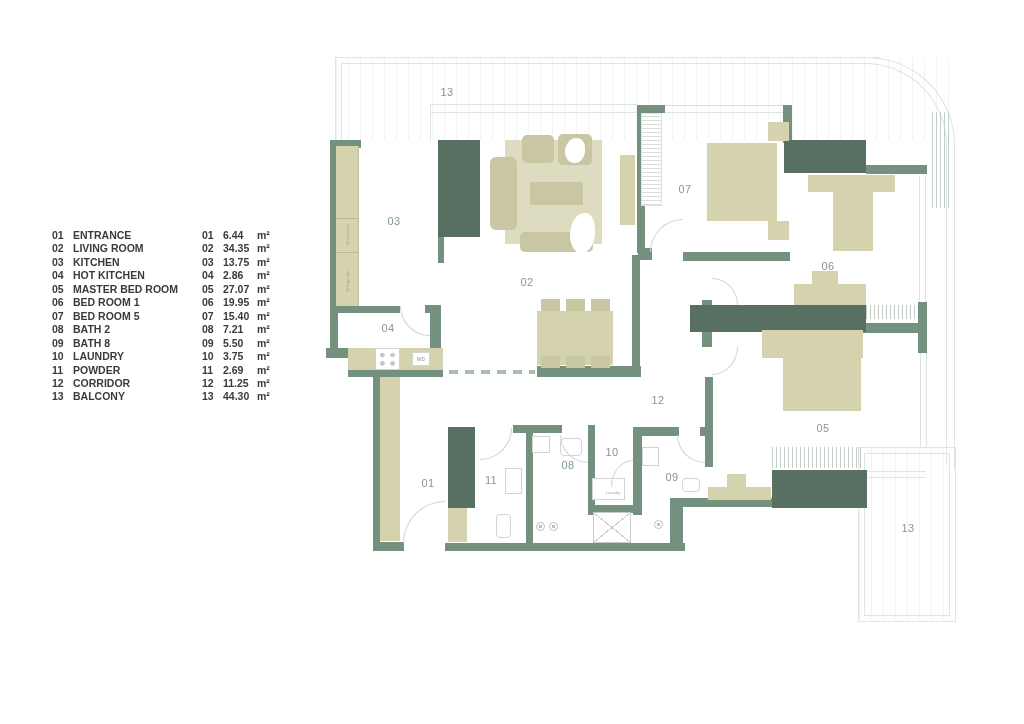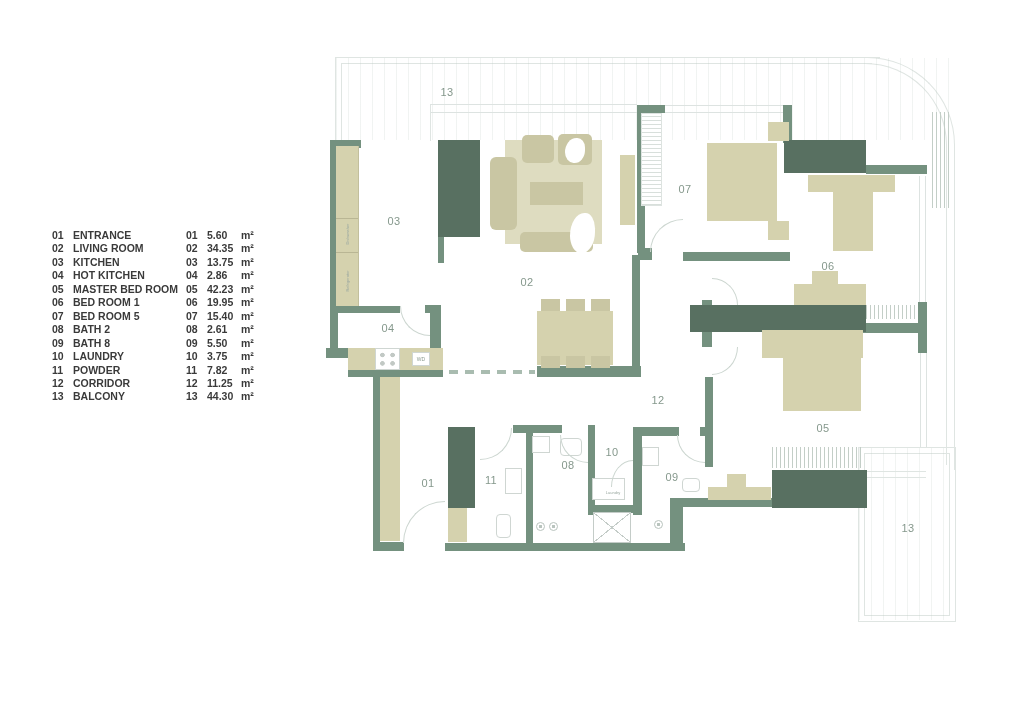--- a/index.html
+++ b/index.html
@@ -2,21 +2,21 @@
 <html><head>
 <meta charset="utf-8">
 <style>
   html,body{margin:0;padding:0;background:#fff;}
   #canvas{position:relative;width:1024px;height:724px;background:#fff;overflow:hidden;
           font-family:"Liberation Sans",sans-serif;}
   
   #legend{position:absolute;color:#3a3a3a;font-weight:bold;font-size:10.5px;line-height:13.45px;letter-spacing:0;}
   .lrow{display:flex;white-space:nowrap;}
   .ln{width:21px;}
-  .lname{width:113px;}
+  .lname{width:129px;}
   .ln2{width:21px;}
   .larea{width:34px;}
   .lunit{width:auto;}
   .w{position:absolute;background:#74917f;}          
   .wd{position:absolute;background:#587061;}         
   .f{position:absolute;background:#d5d2ae;}          
   .f2{position:absolute;background:#c9c6a3;}         
   .rug{position:absolute;background:#dedcc0;}
   .fx{position:absolute;background:#fff;border:1px solid #cfd6d2;box-sizing:border-box;}
   .arc{position:absolute;box-sizing:border-box;}
@@ -50,21 +50,21 @@
 <body>
 
 <div id="canvas">
 
   <div id="legend" style="left:52px;top:229px;">
     <div>
         <div class="lrow">
           <span class="ln">01</span>
           <span class="lname">ENTRANCE</span>
           <span class="ln2">01</span>
-          <span class="larea">5.60</span>
+          <span class="larea">6.44</span>
           <span class="lunit">m²</span>
         </div>
         <div class="lrow">
           <span class="ln">02</span>
           <span class="lname">LIVING ROOM</span>
           <span class="ln2">02</span>
           <span class="larea">34.35</span>
           <span class="lunit">m²</span>
         </div>
         <div class="lrow">
@@ -78,63 +78,63 @@
           <span class="ln">04</span>
           <span class="lname">HOT KITCHEN</span>
           <span class="ln2">04</span>
           <span class="larea">2.86</span>
           <span class="lunit">m²</span>
         </div>
         <div class="lrow">
           <span class="ln">05</span>
           <span class="lname">MASTER BED ROOM</span>
           <span class="ln2">05</span>
-          <span class="larea">42.23</span>
+          <span class="larea">27.07</span>
           <span class="lunit">m²</span>
         </div>
         <div class="lrow">
           <span class="ln">06</span>
           <span class="lname">BED ROOM 1</span>
           <span class="ln2">06</span>
           <span class="larea">19.95</span>
           <span class="lunit">m²</span>
         </div>
         <div class="lrow">
           <span class="ln">07</span>
           <span class="lname">BED ROOM 5</span>
           <span class="ln2">07</span>
           <span class="larea">15.40</span>
           <span class="lunit">m²</span>
         </div>
         <div class="lrow">
           <span class="ln">08</span>
           <span class="lname">BATH 2</span>
           <span class="ln2">08</span>
-          <span class="larea">2.61</span>
+          <span class="larea">7.21</span>
           <span class="lunit">m²</span>
         </div>
         <div class="lrow">
           <span class="ln">09</span>
           <span class="lname">BATH 8</span>
           <span class="ln2">09</span>
           <span class="larea">5.50</span>
           <span class="lunit">m²</span>
         </div>
         <div class="lrow">
           <span class="ln">10</span>
           <span class="lname">LAUNDRY</span>
           <span class="ln2">10</span>
           <span class="larea">3.75</span>
           <span class="lunit">m²</span>
         </div>
         <div class="lrow">
           <span class="ln">11</span>
           <span class="lname">POWDER</span>
           <span class="ln2">11</span>
-          <span class="larea">7.82</span>
+          <span class="larea">2.69</span>
           <span class="lunit">m²</span>
         </div>
         <div class="lrow">
           <span class="ln">12</span>
           <span class="lname">CORRIDOR</span>
           <span class="ln2">12</span>
           <span class="larea">11.25</span>
           <span class="lunit">m²</span>
         </div>
         <div class="lrow">

